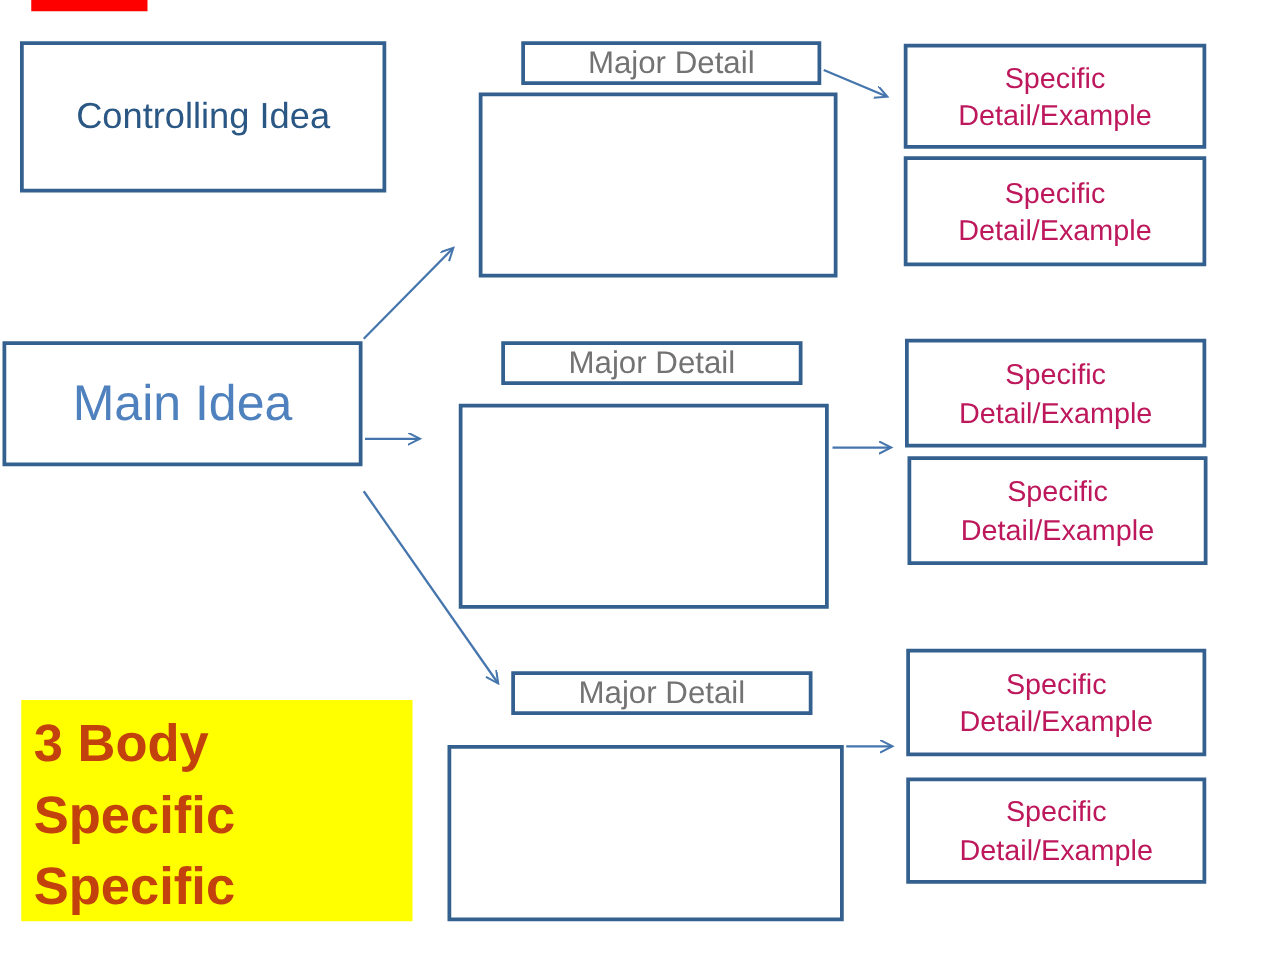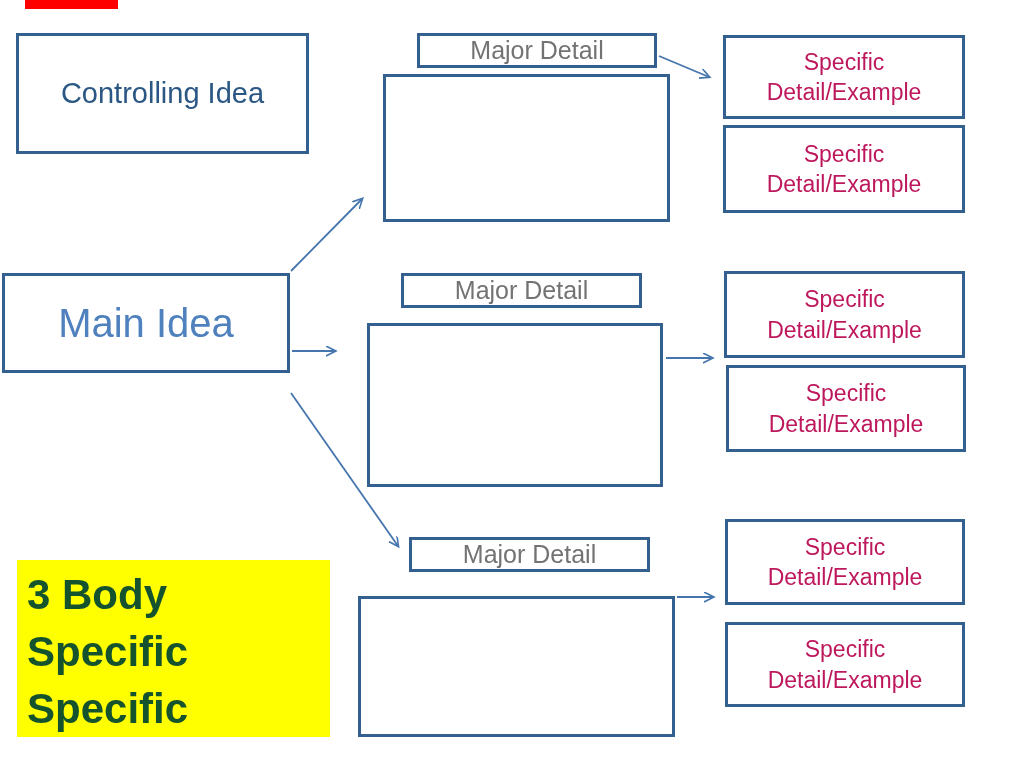--- a/index.html
+++ b/index.html
@@ -12,21 +12,21 @@
     border:3px solid #33608E;
     display:flex;align-items:center;justify-content:center;text-align:center;
   }
   .label-box{font-size:25px;color:#737373;}
   .specific-box{font-size:23px;color:#be185d;line-height:1.32;white-space:pre-line;}
   .controlling{font-size:29px;color:#2A5783;}
   .main-idea{font-size:40px;color:#4E81BD;}
   .empty-box{}
   .title-box{
     position:absolute;box-sizing:border-box;background:#FFFF00;
-    color:#14532d;font-weight:bold;font-size:42px;line-height:57px;
+    color:#c2410c;font-weight:bold;font-size:42px;line-height:57px;
     padding:6px 16px 0 10px;
   }
   .red-bar{position:absolute;left:25px;top:0;width:93px;height:9px;background:#FF0000;}
   svg.connectors{position:absolute;left:0;top:0;pointer-events:none;}
 </style>
 </head>
 <body>
 
 <div id="slide">
 

